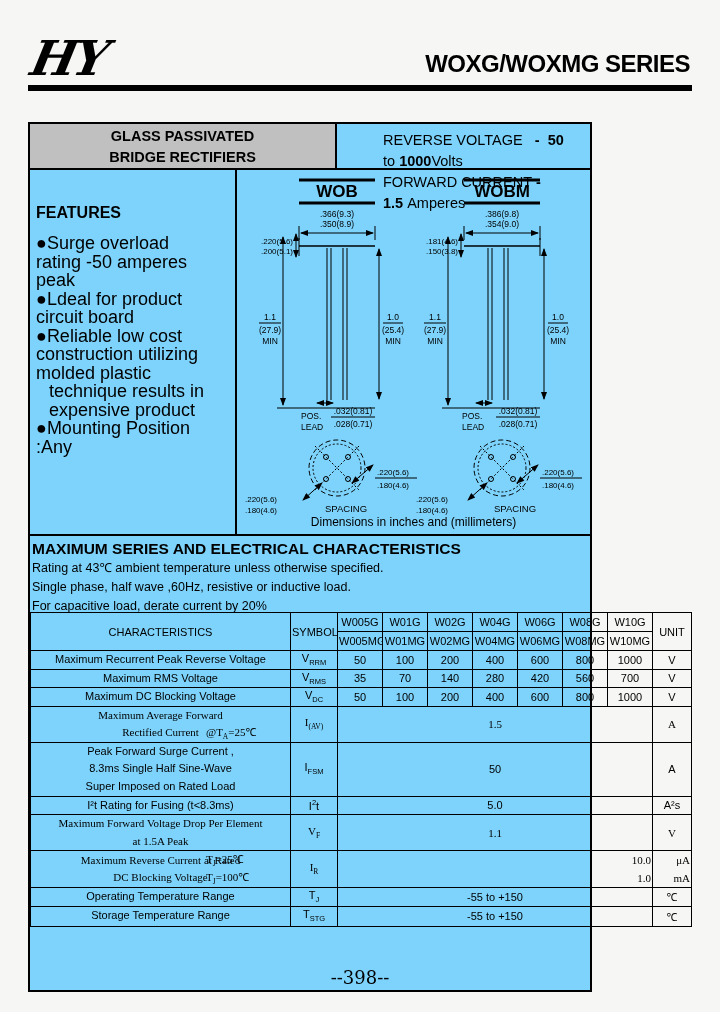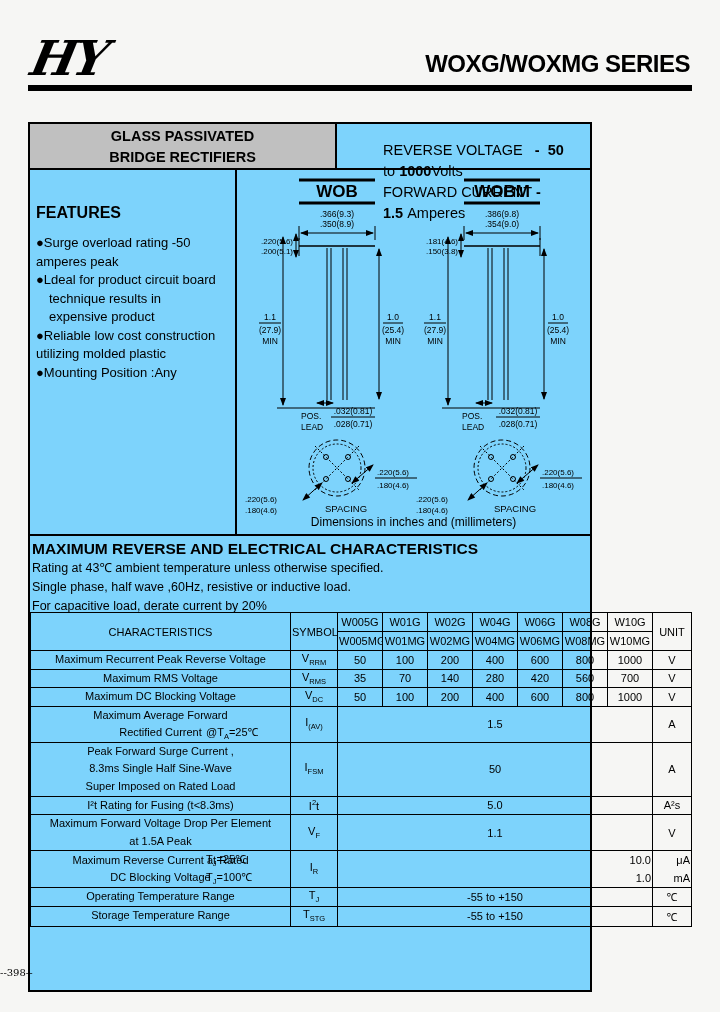--- a/index.html
+++ b/index.html
@@ -28,27 +28,27 @@
   .main-box {
     position:absolute; left:28px; top:95px; width:564px; height:870px;
     border:2px solid #000; background:#7dd3fc;margin-top:27px;
   }
   
   .info-row { height:46px; border-bottom:2px solid #000; display:flex; }
   .info-left {
     width:307px; border-right:2px solid #000; background:#c0c0c0;
     text-align:center; font-weight:bold; font-size:14.5px; line-height:21px; padding-top:2px;
   }
-  .info-right { flex:1; font-size:14.5px; line-height:21px; padding:16px 0 0 46px; }
+  .info-right { flex:1; font-size:14.5px; line-height:21px; padding:6px 0 0 46px; }
   .info-right b { font-weight:bold; }
   
   .content-row { height:366px; border-bottom:2px solid #000; display:flex; }
   .features-cell { width:307px; border-right:2px solid #000; padding:34px 19px 0 6px; }
   .features-title { font-size:16px; font-weight:bold; margin-bottom:12px; }
-  .f-line { font-size:13px; line-height:18.5px; }
+  .f-line { font-size:18px; line-height:18.5px; }
   .f-cont { padding-left:13px; }
   .diagrams-cell { flex:1; position:relative; }
   .diag-caption {
     position:absolute; bottom:5px; left:0; width:100%;
     text-align:center; font-size:12px;
   }
   svg text { font-family:"Liberation Sans", sans-serif; fill:#000; }
   
   .ratings-section { padding:3px 2px 0 2px; height:76px; }
   .ratings-title { font-size:15.5px; font-weight:bold; line-height:20px; }
@@ -56,30 +56,30 @@
   
   table.ratings { width:100%; border-collapse:collapse; table-layout:fixed; }
   table.ratings td {
     border:1px solid #000; font-size:11px; text-align:center;
     vertical-align:middle; overflow:hidden; padding:0 1px;
   }
   td.name-cell { text-align:left; padding-left:3px; position:relative; line-height:17.5px; }
   td.chars-hd { font-size:15px; }
   td.sym-hd, td.unit-hd { font-size:10.5px; }
   td.model-hd { font-size:10.5px; }
-  .h19 { height:19px; } .h18 { height:18px; } .h36 { height:36px; } .h54 { height:54px; } .h20 { height:20px; }
+  .h19 { height:19px; } .h18 { height:18px; } .h36 { height:36px;font-family:Liberation Serif, serif; } .h54 { height:54px; } .h20 { height:20px; }
   td sub { font-size:7.5px;text-align:right; }
   td sup { font-size:7.5px; }
   .ann { position:absolute; left:175px; white-space:nowrap; }
   .ann.l1 { top:0px; } .ann.l2 { top:17.5px; }
   .two-line div { height:18px; line-height:18px;text-align:right; }
   
   .page-number {
     position:absolute; top:967px; left:0; width:100%;
-    text-align:left; font-size:10px; font-family:"DejaVu Serif", serif;
+    text-align:center; font-size:18px; font-family:"DejaVu Serif", serif;
   }
 </style>
 </head>
 <body>
 
 <div class="logo">HY</div>
 <div class="series-title">WOXG/WOXMG SERIES</div>
 <div class="top-rule"></div>
 
 <div class="main-box">
@@ -100,22 +100,22 @@
         <b>1.5</b>&nbsp;<span>Amperes</span>
       </div>
     </div>
   </div>
 
   <div class="content-row">
     <div class="features-cell">
       <div class="features-title">FEATURES</div>
       <div class="f-line"><span>●</span><span>Surge overload rating -50 amperes peak</span></div>
       <div class="f-line"><span>●</span><span>Ldeal for product circuit board</span></div>
+      <div class="f-line"><span>●</span><span>Reliable low cost construction utilizing molded plastic</span></div>
       <div class="f-line f-cont">technique results in expensive product</div>
-      <div class="f-line"><span>●</span><span>Reliable low cost construction utilizing molded plastic</span></div>
       <div class="f-line"><span>●</span><span>Mounting Position :Any</span></div>
     </div>
 
     <div class="diagrams-cell">
       <svg width="353" height="346" viewBox="0 0 353 346">
         <defs>
           <marker id="arr" markerWidth="9" markerHeight="8" refX="7" refY="3" orient="auto" markerUnits="userSpaceOnUse">
             <path d="M0,0 L8,3 L0,6 z" fill="#000"></path>
           </marker>
           <marker id="arrS" markerWidth="9" markerHeight="8" refX="1" refY="3" orient="auto" markerUnits="userSpaceOnUse">
@@ -247,21 +247,21 @@
           <line x1="38" y1="308" x2="80" y2="308" stroke="#000"></line>
           <text x="40" y="318" font-size="8">.180(4.6)</text>
           <text x="-8" y="342" font-size="9.5">SPACING</text>
         </g>
       </svg>
       <div class="diag-caption">Dimensions in inches and (millimeters)</div>
     </div>
   </div>
 
   <div class="ratings-section">
-    <div class="ratings-title">MAXIMUM REVERSE AND ELECTRICAL CHARACTERISTICS</div>
+    <div class="ratings-title">MAXIMUM SERIES AND ELECTRICAL CHARACTERISTICS</div>
     <div class="ratings-line">Rating at 43℃ ambient temperature unless otherwise specified.</div>
     <div class="ratings-line">Single phase, half wave ,60Hz, resistive or inductive load.</div>
     <div class="ratings-line">For capacitive load, derate current by 20%</div>
   </div>
 
   <table class="ratings">
     <colgroup>
       <col style="width:260px">
         <col style="width:47px">
       <col style="width:45px">

